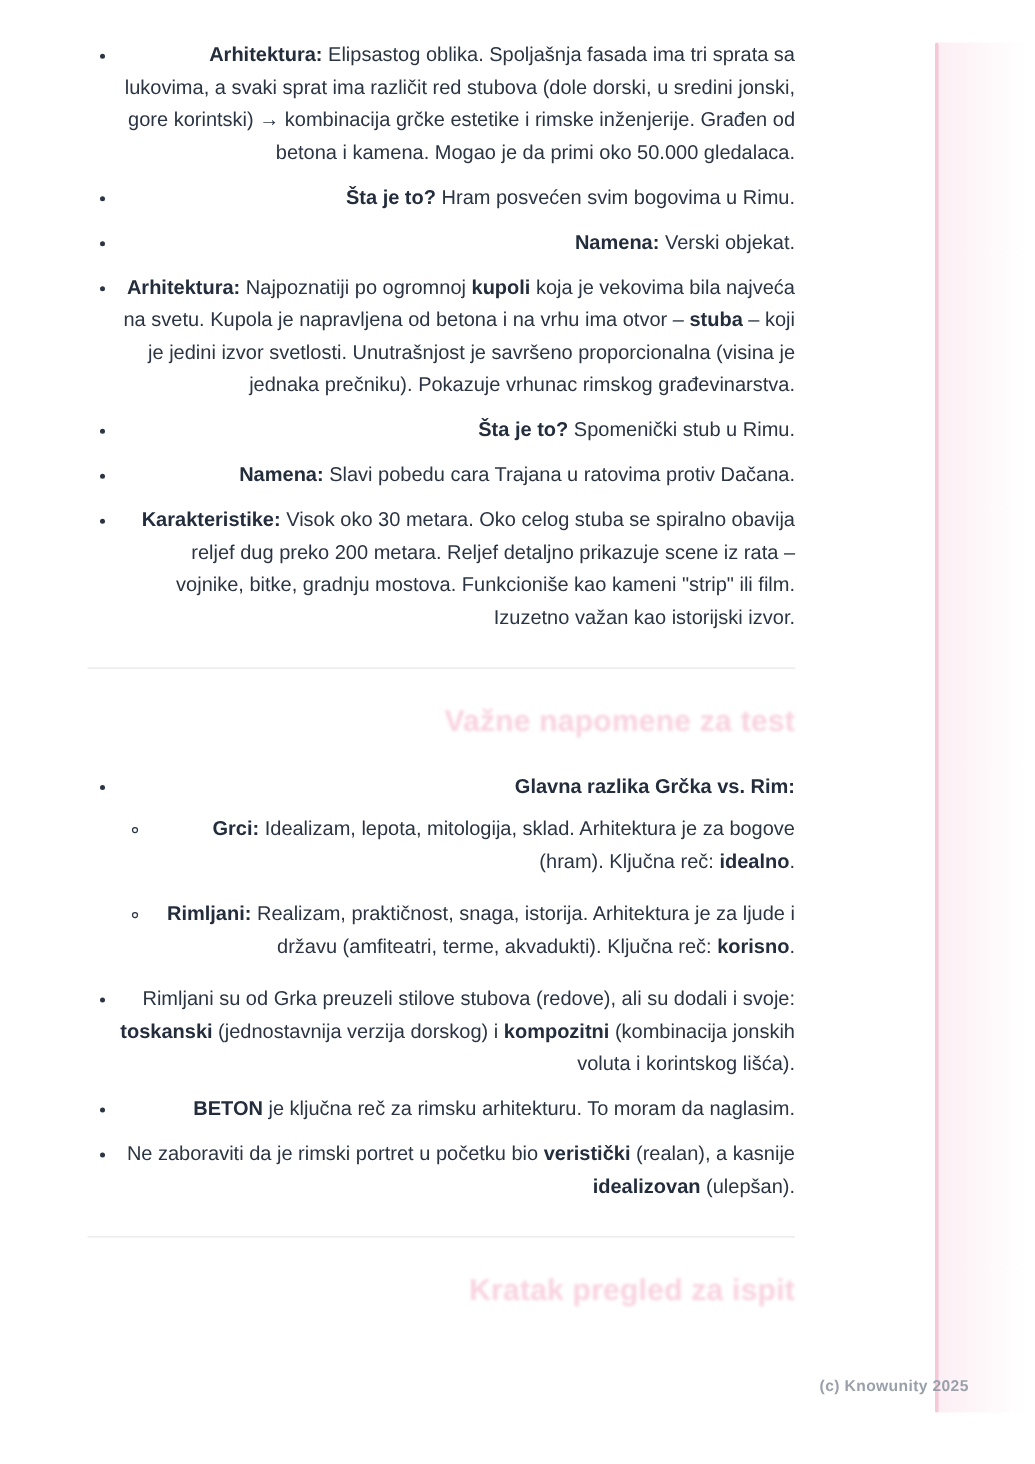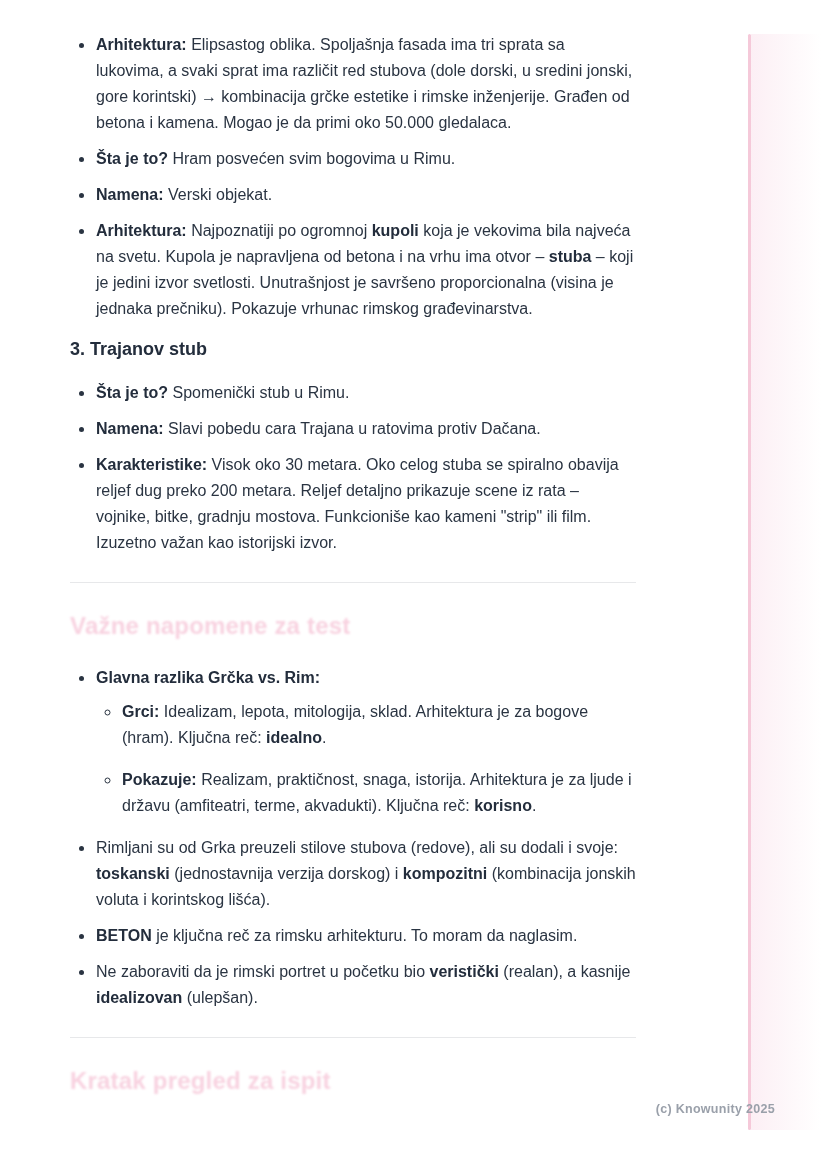--- a/index.html
+++ b/index.html
@@ -13,20 +13,21 @@
     font-size: 16px;
     line-height: 26px;
     color: #2a3442;
     -webkit-font-smoothing: antialiased;
   }
   .content {
     position: absolute;
     left: 70px;
     top: 0;
     width: 566px;
+    text-align: right;
   }
   ul.l1 {
     list-style: disc outside;
     margin: 0;
     padding-left: 25px;
   }
   ul.l1.first { margin-top: 32px; }
   ul.l1 > li { margin-bottom: 10px; padding-left: 1px; }
   ul.l2 {
     list-style: circle outside;
@@ -94,38 +95,37 @@
     <li><span><b>Arhitektura:</b> Elipsastog oblika. Spoljašnja fasada ima tri sprata sa lukovima, a svaki sprat ima različit red stubova (dole dorski, u sredini jonski, gore korintski) → kombinacija grčke estetike i rimske inženjerije. Građen od betona i kamena. Mogao je da primi oko 50.000 gledalaca.</span></li>
   </ul>
 
 
   <ul class="l1">
     <li><span><b>Šta je to?</b> Hram posvećen svim bogovima u Rimu.</span></li>
     <li><span><b>Namena:</b> Verski objekat.</span></li>
     <li><span><b>Arhitektura:</b> Najpoznatiji po ogromnoj <b>kupoli</b> koja je vekovima bila najveća na svetu. Kupola je napravljena od betona i na vrhu ima otvor – <b>stuba</b> – koji je jedini izvor svetlosti. Unutrašnjost je savršeno proporcionalna (visina je jednaka prečniku). Pokazuje vrhunac rimskog građevinarstva.</span></li>
   </ul>
 
-  <h3 class="num-heading">3. Trajanov stub</h3>
 
   <ul class="l1">
     <li><span><b>Šta je to?</b> Spomenički stub u Rimu.</span></li>
     <li><span><b>Namena:</b> Slavi pobedu cara Trajana u ratovima protiv Dačana.</span></li>
     <li><span><b>Karakteristike:</b> Visok oko 30 metara. Oko celog stuba se spiralno obavija reljef dug preko 200 metara. Reljef detaljno prikazuje scene iz rata – vojnike, bitke, gradnju mostova. Funkcioniše kao kameni "strip" ili film. Izuzetno važan kao istorijski izvor.</span></li>
   </ul>
 
   <hr class="divider">
 
   <h2 class="pink-heading">Važne napomene za test</h2>
 
   <ul class="l1">
     <li>
       <span><b>Glavna razlika Grčka vs. Rim:</b></span>
       <ul class="l2">
         <li><span><b>Grci:</b> Idealizam, lepota, mitologija, sklad. Arhitektura je za bogove (hram). Ključna reč: <b>idealno</b>.</span></li>
-        <li><span><b>Pokazuje:</b> Realizam, praktičnost, snaga, istorija. Arhitektura je za ljude i državu (amfiteatri, terme, akvadukti). Ključna reč: <b>korisno</b>.</span></li>
+        <li><span><b>Rimljani:</b> Realizam, praktičnost, snaga, istorija. Arhitektura je za ljude i državu (amfiteatri, terme, akvadukti). Ključna reč: <b>korisno</b>.</span></li>
       </ul>
     </li>
     <li><span>Rimljani su od Grka preuzeli stilove stubova (redove), ali su dodali i svoje: <b>toskanski</b> (jednostavnija verzija dorskog) i <b>kompozitni</b> (kombinacija jonskih voluta i korintskog lišća).</span></li>
     <li><span><b>BETON</b> je ključna reč za rimsku arhitekturu. To moram da naglasim.</span></li>
     <li><span>Ne zaboraviti da je rimski portret u početku bio <b>veristički</b> (realan), a kasnije <b>idealizovan</b> (ulepšan).</span></li>
   </ul>
 
   <hr class="divider">
 
   <h2 class="pink-heading">Kratak pregled za ispit</h2>

